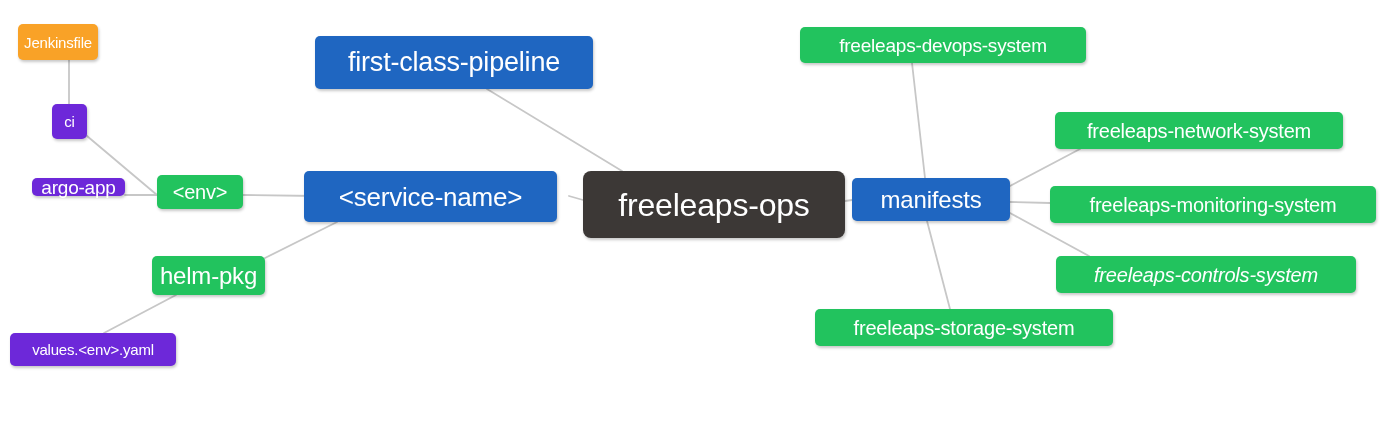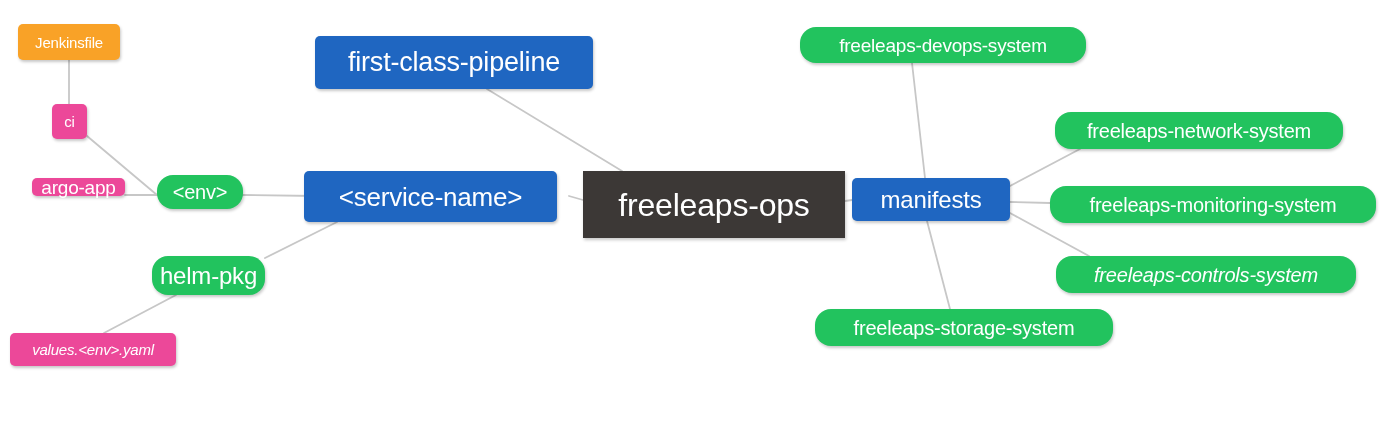--- a/index.html
+++ b/index.html
@@ -35,26 +35,26 @@
     border-radius: 5px;
     color: #ffffff;
     white-space: nowrap;
     line-height: 1;
     letter-spacing: -0.2px;
     box-shadow: 1px 2px 3px rgba(0,0,0,0.22);
     text-rendering: optimizeLegibility;
   }
   .node-root {
     background: #3c3836;
-    border-radius: 0;
+    border-radius: 8px;
   }
   .node-blue   { background: #1f66c1; }
-  .node-green  { background: #22c35e; border-radius: 16px; }
+  .node-green  { background: #22c35e; }
   .node-orange { background: #f9a227; }
-  .node-red    { background: #ec4899; }
+  .node-red    { background: #6d28d9; }
 </style>
 </head>
 <body>
 
 <div id="canvas">
   <svg id="edges" viewBox="0 0 1390 421" xmlns="http://www.w3.org/2000/svg">
       <line x1="69" y1="60" x2="69" y2="104" stroke="#c7c7c7" stroke-width="1.8" stroke-linecap="round"></line>
       <line x1="87" y1="136" x2="157" y2="195" stroke="#c7c7c7" stroke-width="1.8" stroke-linecap="round"></line>
       <line x1="125" y1="195" x2="157" y2="195" stroke="#c7c7c7" stroke-width="1.8" stroke-linecap="round"></line>
       <line x1="243" y1="195" x2="316" y2="196" stroke="#c7c7c7" stroke-width="1.8" stroke-linecap="round"></line>
@@ -63,26 +63,26 @@
       <line x1="487" y1="89" x2="622" y2="171" stroke="#c7c7c7" stroke-width="1.8" stroke-linecap="round"></line>
       <line x1="569" y1="196" x2="583" y2="200" stroke="#c7c7c7" stroke-width="1.8" stroke-linecap="round"></line>
       <line x1="845" y1="201" x2="852" y2="200" stroke="#c7c7c7" stroke-width="1.8" stroke-linecap="round"></line>
       <line x1="925" y1="178" x2="912" y2="63" stroke="#c7c7c7" stroke-width="1.8" stroke-linecap="round"></line>
       <line x1="1010" y1="186" x2="1080" y2="149" stroke="#c7c7c7" stroke-width="1.8" stroke-linecap="round"></line>
       <line x1="1010" y1="202" x2="1050" y2="203" stroke="#c7c7c7" stroke-width="1.8" stroke-linecap="round"></line>
       <line x1="1010" y1="213" x2="1089" y2="256" stroke="#c7c7c7" stroke-width="1.8" stroke-linecap="round"></line>
       <line x1="927" y1="221" x2="950" y2="309" stroke="#c7c7c7" stroke-width="1.8" stroke-linecap="round"></line>
     </svg>
   <div id="node-layer">
-      <div class="node node-orange" style="left: 18px; top: 24px; width: 102px; height: 36px; font-size: 15px;">Jenkinsfile</div>
+      <div class="node node-orange" style="left: 18px; top: 24px; width: 80px; height: 36px; font-size: 15px;">Jenkinsfile</div>
       <div class="node node-red" style="left: 52px; top: 104px; width: 35px; height: 35px; font-size: 15px;">ci</div>
       <div class="node node-red" style="left: 32px; top: 178px; width: 93px; height: 18px; font-size: 19px;">argo-app</div>
       <div class="node node-green" style="left: 157px; top: 175px; width: 86px; height: 34px; font-size: 20px;">&lt;env&gt;</div>
       <div class="node node-green" style="left: 152px; top: 256px; width: 113px; height: 39px; font-size: 24px;">helm-pkg</div>
-      <div class="node node-red" style="left: 10px; top: 333px; width: 166px; height: 33px; font-size: 15px; font-style: italic;">values.&lt;env&gt;.yaml</div>
+      <div class="node node-red" style="left: 10px; top: 333px; width: 166px; height: 33px; font-size: 15px;">values.&lt;env&gt;.yaml</div>
       <div class="node node-blue" style="left: 315px; top: 36px; width: 278px; height: 53px; font-size: 27px;">first-class-pipeline</div>
       <div class="node node-blue" style="left: 304px; top: 171px; width: 253px; height: 51px; font-size: 26px;">&lt;service-name&gt;</div>
       <div class="node node-root" style="left: 583px; top: 171px; width: 262px; height: 67px; font-size: 32px;">freeleaps-ops</div>
       <div class="node node-blue" style="left: 852px; top: 178px; width: 158px; height: 43px; font-size: 24px;">manifests</div>
       <div class="node node-green" style="left: 800px; top: 27px; width: 286px; height: 36px; font-size: 19px;">freeleaps-devops-system</div>
       <div class="node node-green" style="left: 1055px; top: 112px; width: 288px; height: 37px; font-size: 20px;">freeleaps-network-system</div>
       <div class="node node-green" style="left: 1050px; top: 186px; width: 326px; height: 37px; font-size: 20px;">freeleaps-monitoring-system</div>
       <div class="node node-green" style="left: 1056px; top: 256px; width: 300px; height: 37px; font-size: 20px; font-style: italic;">freeleaps-controls-system</div>
       <div class="node node-green" style="left: 815px; top: 309px; width: 298px; height: 37px; font-size: 20px;">freeleaps-storage-system</div>
     </div>

